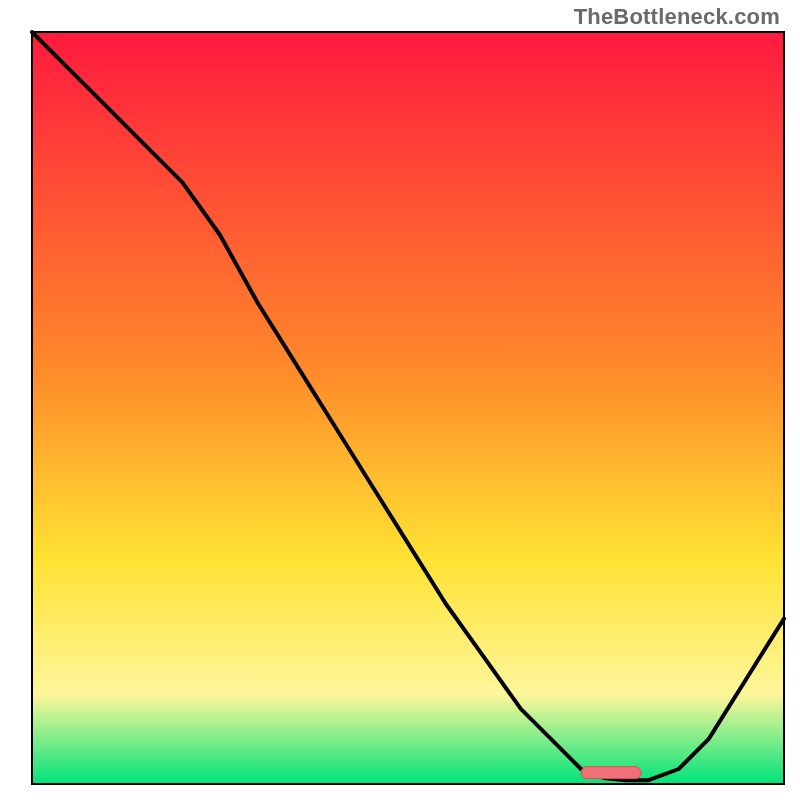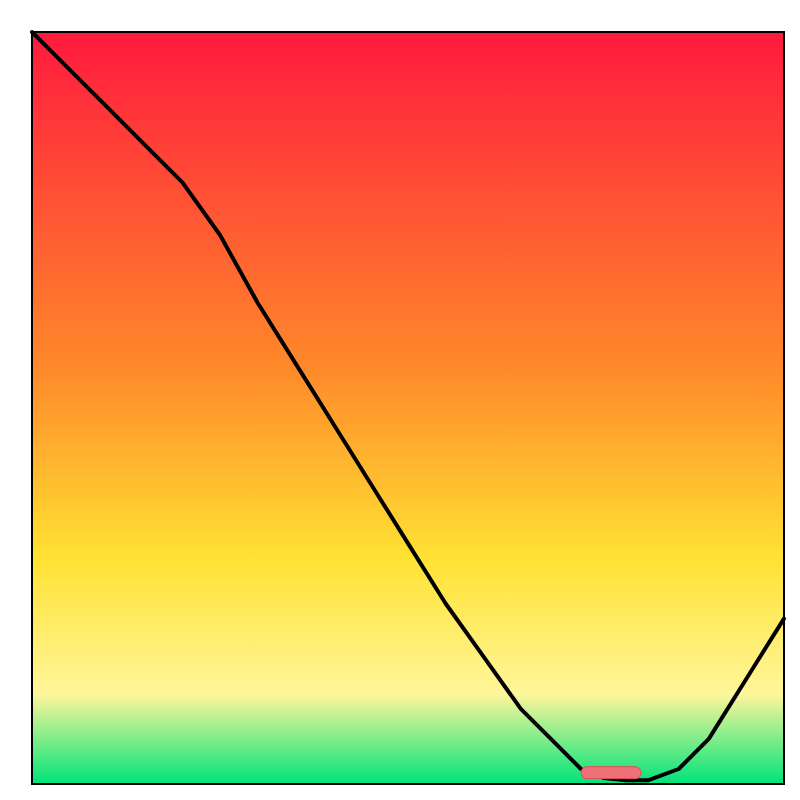--- a/index.html
+++ b/index.html
@@ -25,20 +25,21 @@
     letter-spacing: 0.2px;
   }
   svg {
     display: block;
   }
 </style>
 </head>
 <body>
 <div class="wrap">
 
+<div class="watermark">TheBottleneck.com</div>
 
 <svg id="chart-svg" width="800" height="800" viewBox="0 0 800 800">
   <defs>
     <linearGradient id="bg-grad" x1="0" y1="0" x2="0" y2="1">
       <stop id="g0" offset="0%" stop-color="#ff1a3e"></stop>
       <stop id="g1" offset="45%" stop-color="#ff8a2a"></stop>
       <stop id="g2" offset="70%" stop-color="#ffe233"></stop>
       <stop id="g3" offset="88%" stop-color="#fff69a"></stop>
       <stop id="g4" offset="100%" stop-color="#00e37a"></stop>
     </linearGradient>

